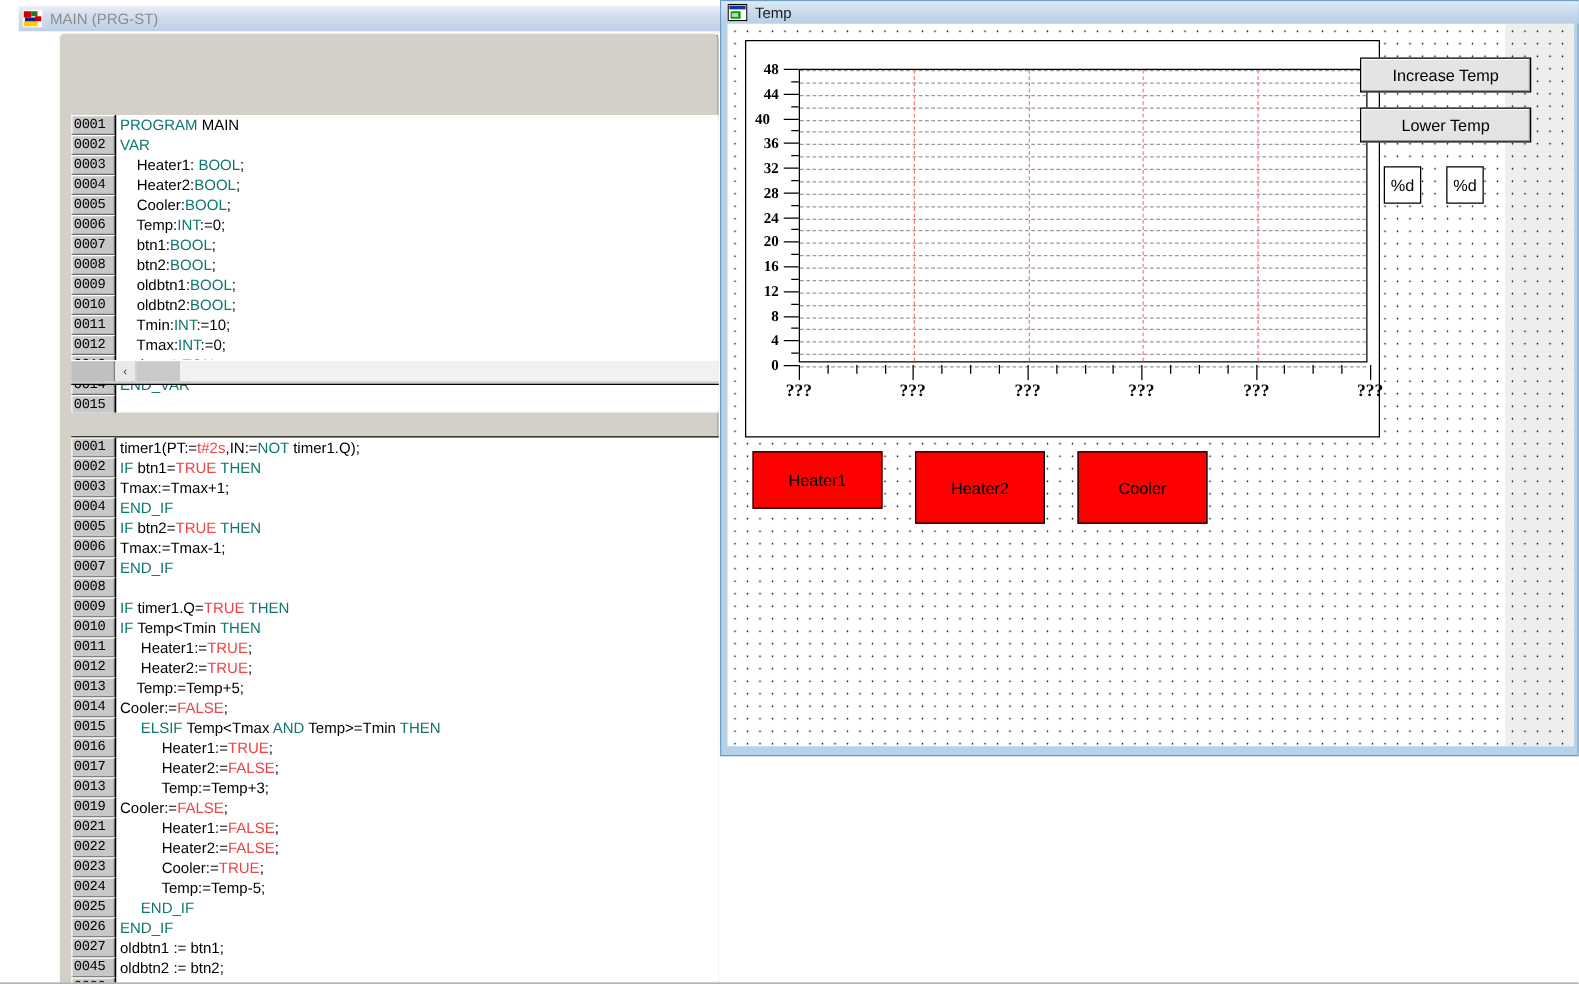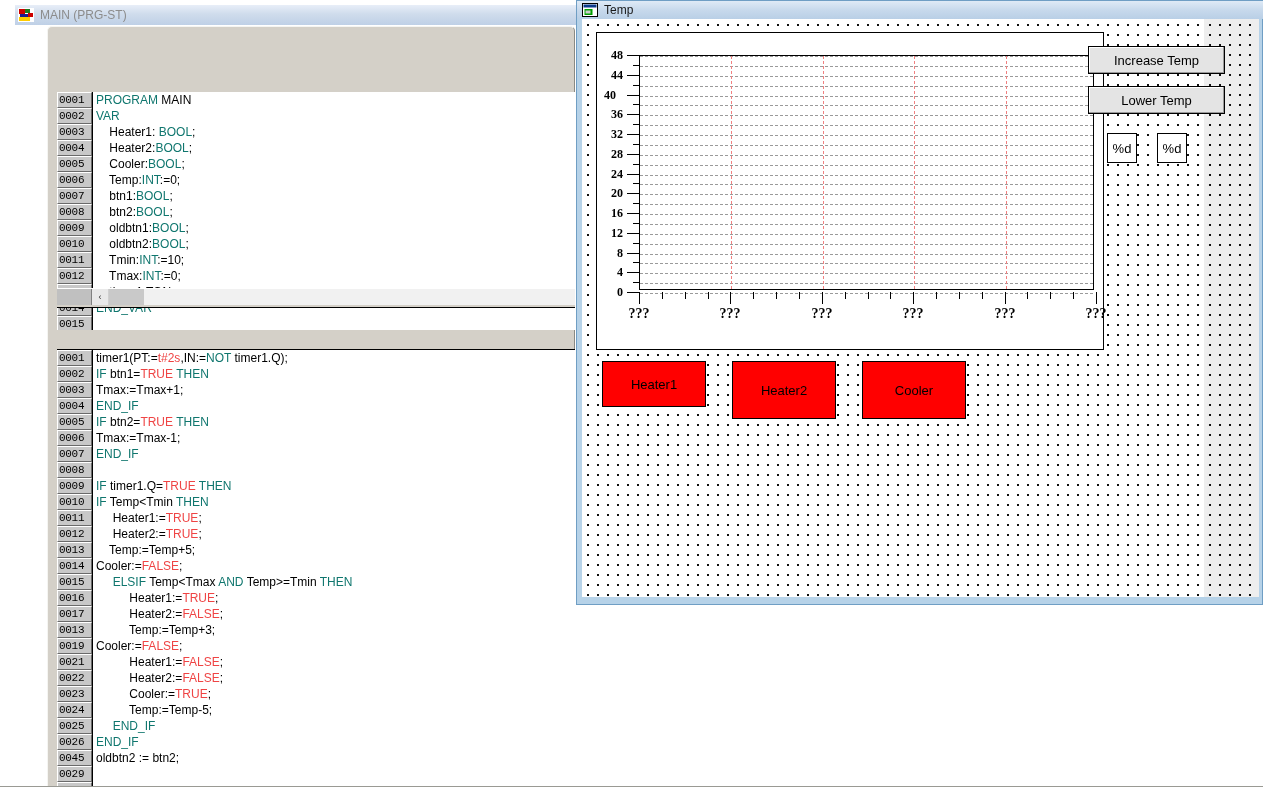--- a/index.html
+++ b/index.html
@@ -252,20 +252,21 @@
       <div class="code-line"><div class="ln">0016</div><div class="code-txt">          Heater1:=<span class="lit">TRUE</span>;</div></div>
       <div class="code-line"><div class="ln">0017</div><div class="code-txt">          Heater2:=<span class="lit">FALSE</span>;</div></div>
       <div class="code-line"><div class="ln">0013</div><div class="code-txt">          Temp:=Temp+3;</div></div>
       <div class="code-line"><div class="ln">0019</div><div class="code-txt">Cooler:=<span class="lit">FALSE</span>;</div></div>
       <div class="code-line"><div class="ln">0021</div><div class="code-txt">          Heater1:=<span class="lit">FALSE</span>;</div></div>
       <div class="code-line"><div class="ln">0022</div><div class="code-txt">          Heater2:=<span class="lit">FALSE</span>;</div></div>
       <div class="code-line"><div class="ln">0023</div><div class="code-txt">          Cooler:=<span class="lit">TRUE</span>;</div></div>
       <div class="code-line"><div class="ln">0024</div><div class="code-txt">          Temp:=Temp-5;</div></div>
       <div class="code-line"><div class="ln">0025</div><div class="code-txt">     <span class="kw">END_IF</span></div></div>
       <div class="code-line"><div class="ln">0026</div><div class="code-txt"><span class="kw">END_IF</span></div></div>
+      <div class="code-line"><div class="ln">0027</div><div class="code-txt">oldbtn1 := btn1;</div></div>
       <div class="code-line"><div class="ln">0045</div><div class="code-txt">oldbtn2 := btn2;</div></div>
       <div class="code-line"><div class="ln">0029</div><div class="code-txt">&nbsp;</div></div>
       <div class="code-line"><div class="ln">0030</div><div class="code-txt">&nbsp;</div></div>
     </div>
 
   <div class="bottom-edge"></div>
 
   <div class="vis-window">
 
     <div class="vis-titlebar">

